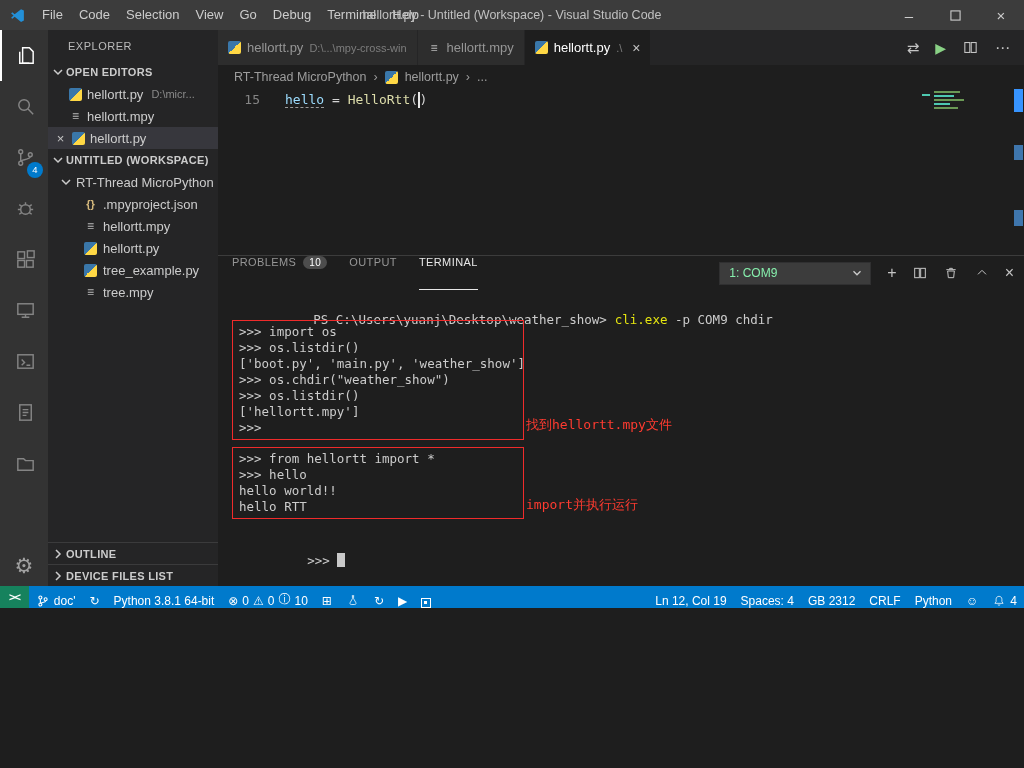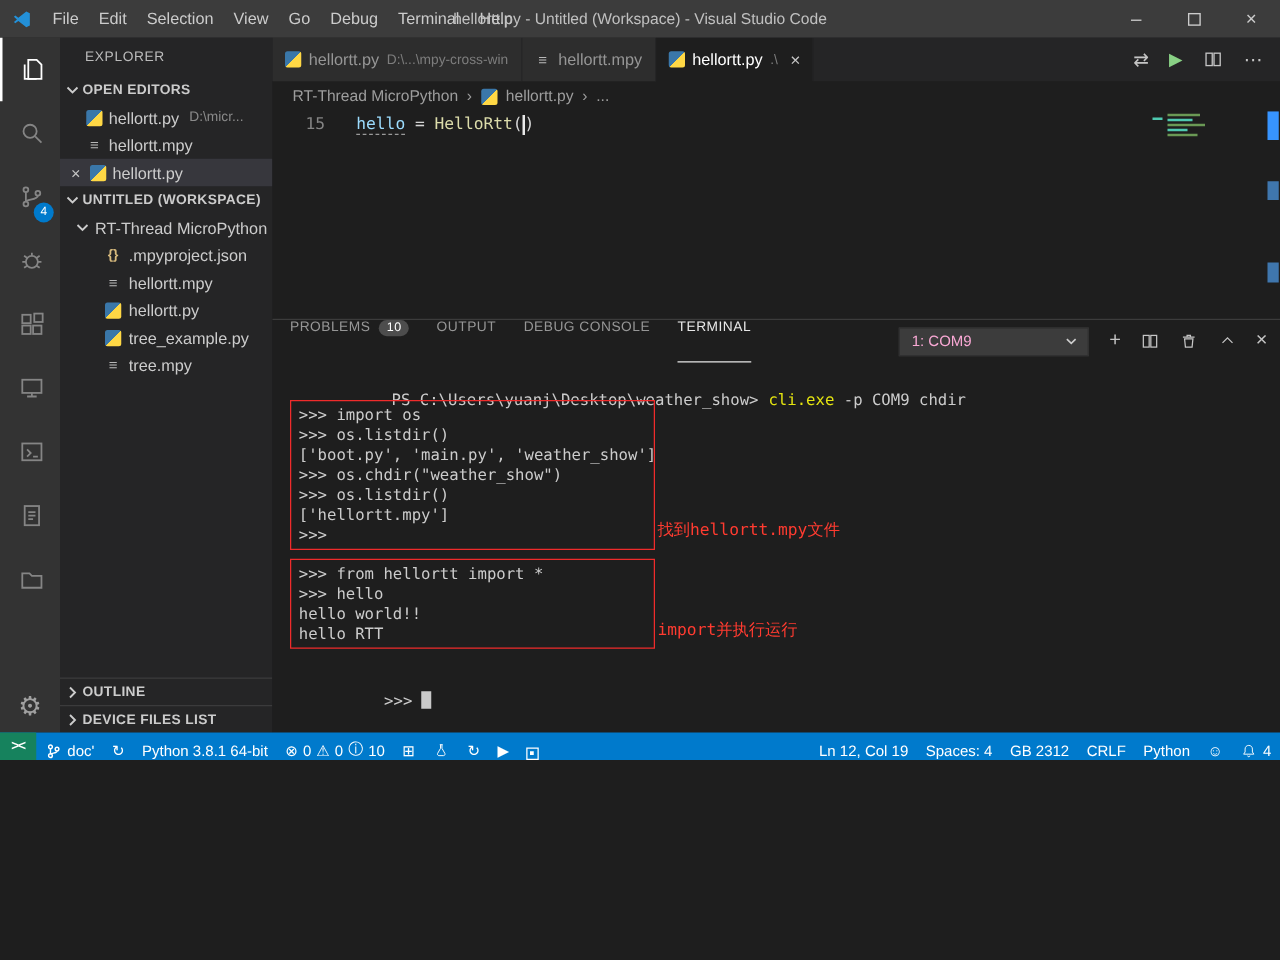--- a/index.html
+++ b/index.html
@@ -64,21 +64,21 @@
   .minimap { position:absolute; top:2px; left:704px; width:64px; height:36px; }
   .mm-bar { position:absolute; height:2px; }
   .ruler-mark { position:absolute; right:1px; width:9px; }
 
   
   .panel { position:absolute; left:0; right:0; bottom:0; height:331px; background:#1e1e1e; border-top:1px solid #3c3c3c; }
   .panel-header { height:34px; display:flex; align-items:center; padding:0 10px 0 14px; }
   .panel-tab { height:34px; display:flex; align-items:flex-start; gap:7px; margin-right:22px; font-size:11px; letter-spacing:.4px; color:#969696; border-bottom:1px solid transparent; }
   .panel-tab.active { color:#e7e7e7; border-bottom:1px solid #e7e7e7; }
   .problems-badge { background:#4d4d4d; color:#ffffff; font-size:10px; border-radius:10px; padding:1px 6px; }
-  .terminal-select { margin-left:auto; width:152px; height:23px; background:#3c3c3c; border:1px solid #303031; color:#f9a8d4; font-size:12px; display:flex; align-items:center; justify-content:space-between; padding:0 6px 0 9px; }
+  .terminal-select { margin-left:auto; width:152px; height:23px; background:#3c3c3c; border:1px solid #303031; color:#86efac; font-size:12px; display:flex; align-items:center; justify-content:space-between; padding:0 6px 0 9px; }
   .terminal-select svg { width:14px; height:14px; stroke:#cccccc; fill:none; stroke-width:1.5; }
   .panel-actions { display:flex; align-items:center; gap:15px; margin-left:16px; color:#c5c5c5; font-size:16px; }
   .panel-actions svg { width:16px; height:16px; stroke:currentColor; fill:none; stroke-width:1.5; }
 
   .terminal { position:absolute; top:34px; left:0; right:0; bottom:0; font:12.5px "DejaVu Sans Mono","Liberation Mono",monospace; color:#cccccc; }
   .tline { position:absolute; left:20px; line-height:16px; white-space:pre; }
   .cmd-hl { color:#e5e510; margin-left:8px; }
   .red-box { position:absolute; left:14px; width:292px; border:1px solid #f02b2b; padding:3px 0 3px 6px; }
   .red-box div { line-height:16px; white-space:pre; }
   .annotation { position:absolute; left:308px; color:#ff3b30; font-size:13px; line-height:16px; white-space:nowrap; }
@@ -97,21 +97,21 @@
 </head>
 <body>
 
 <div id="screen">
 
   <div class="titlebar">
     <svg class="vs-logo" viewBox="0 0 24 24">
         <path d="M17 3l4 2v14l-4 2-9-7.2-3.4 2.7L3 15l3.4-3L3 9l1.6-1.5L8 10.2 17 3z" fill="#2390d8"></path>
       </svg>
     <span class="menu-item">File</span>
-    <span class="menu-item">Edit</span>
+    <span class="menu-item">Code</span>
     <span class="menu-item">Selection</span>
     <span class="menu-item">View</span>
     <span class="menu-item">Go</span>
     <span class="menu-item">Debug</span>
     <span class="menu-item">Terminal</span>
     <span class="menu-item">Help</span>
     <div class="titlebar-title">hellortt.py - Untitled (Workspace) - Visual Studio Code</div>
     <div class="win-controls">
       <div class="win-btn">–</div>
       <div class="win-btn">
@@ -319,23 +319,20 @@
     </div>
 
     <div class="panel">
       <div class="panel-header">
         <div class="panel-tab">
           <span>PROBLEMS</span>
           <span class="problems-badge">10</span>
         </div>
         <div class="panel-tab">
             <span>OUTPUT</span>
-          </div>
-        <div class="panel-tab">
-            <span>DEBUG CONSOLE</span>
           </div>
         <div class="panel-tab active">
             <span>TERMINAL</span>
           </div>
         <div class="terminal-select">
           <span>1: COM9</span>
           <svg viewBox="0 0 16 16">
               <path d="M4 6l4 4 4-4"></path>
             </svg>
         </div>

